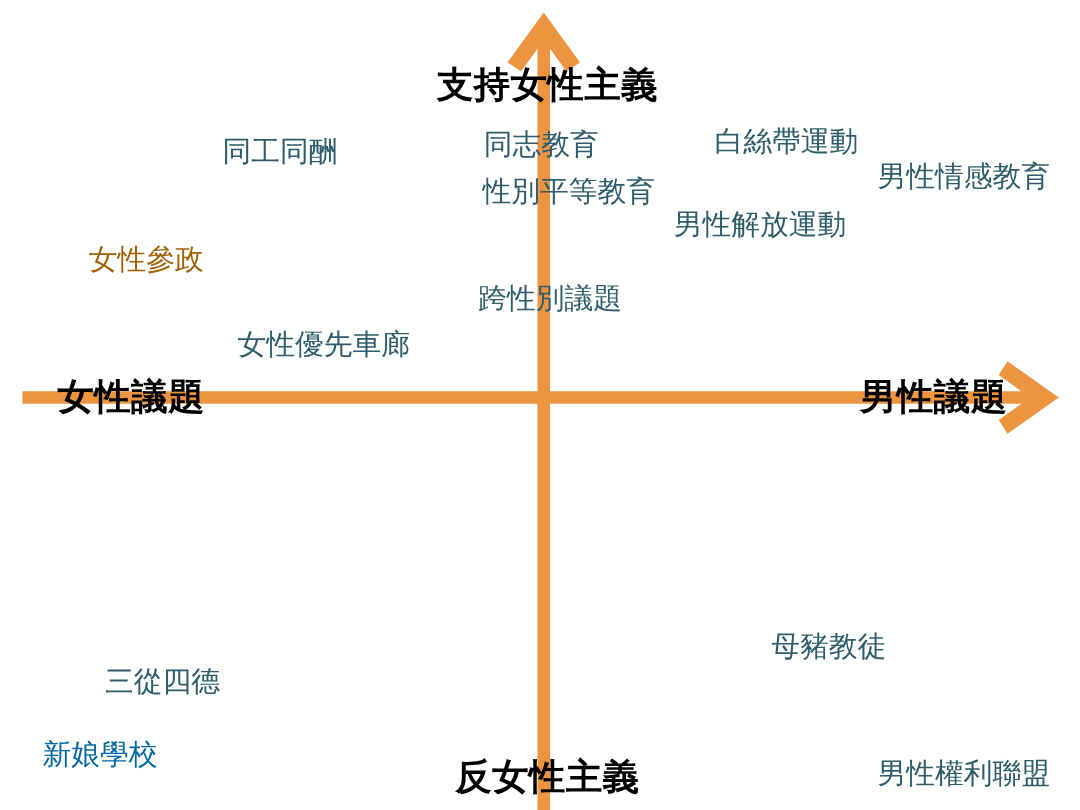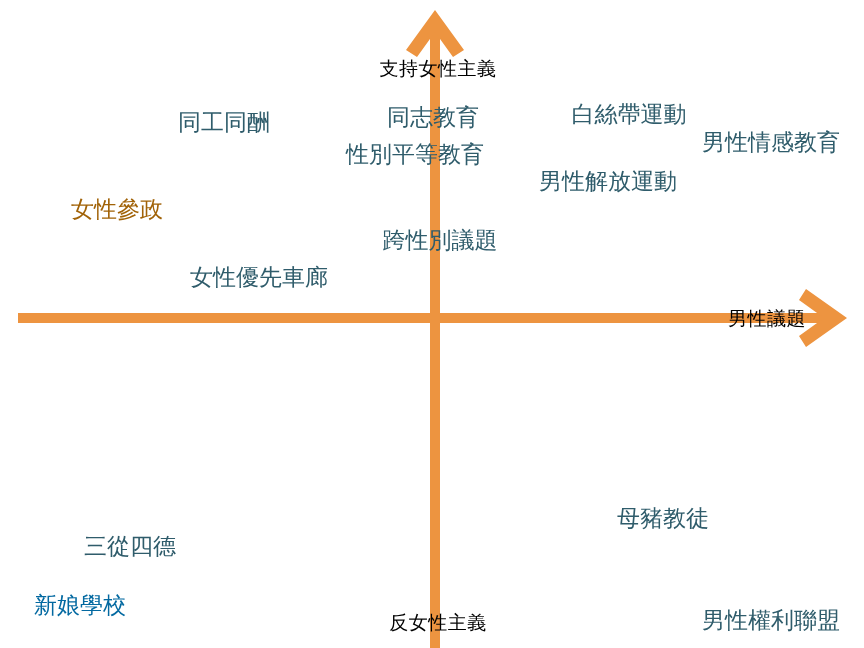--- a/index.html
+++ b/index.html
@@ -19,22 +19,22 @@
   #axes-svg {
     position: absolute;
     left: 0;
     top: 0;
     width: 864px;
     height: 648px;
   }
   .axis-label {
     position: absolute;
     color: #000000;
-    font-size: 19px;
-    font-weight: 400;
+    font-size: 29px;
+    font-weight: 700;
     letter-spacing: 0.5px;
     white-space: nowrap;
     line-height: 1;
     z-index: 5;
   }
   .item {
     position: absolute;
     color: #2f5c6b;
     font-size: 23px;
     font-weight: 400;
@@ -59,28 +59,29 @@
     <g shape-rendering="geometricPrecision">
       <rect id="h-line" x="18" y="313" width="815" height="10" fill="#ed9440"></rect>
       <path id="h-arrow" d="M 847 318 L 806 289 L 799 300 L 824 318 L 799 336 L 806 347 Z" fill="#ed9440"></path>
     </g>
   </svg>
 
   <div class="axis-label anchor-center" id="label-top" style="left: 438px; top: 68px; color: rgb(0, 0, 0);">支持女性主義</div>
 
   <div class="axis-label anchor-center" id="label-bottom" style="left: 438px; top: 622px; color: rgb(0, 0, 0);">反女性主義</div>
 
+  <div class="axis-label anchor-left" id="label-left" style="left: 46px; top: 318px; color: rgb(0, 0, 0);">女性議題</div>
 
   <div class="axis-label anchor-right" id="label-right" style="left: 806px; top: 318px; color: rgb(0, 0, 0);">男性議題</div>
 
   <div id="items-layer">
       <div class="item anchor-center" style="left: 224px; top: 122px; color: rgb(47, 92, 107);">同工同酬</div>
       <div class="item anchor-center" style="left: 433px; top: 117px; color: rgb(47, 92, 107);">同志教育</div>
       <div class="item anchor-center" style="left: 603px; top: 114px; color: rgb(47, 92, 107); margin-left: 26px;">白絲帶運動</div>
-      <div class="item anchor-center" style="left: 415px; top: 154px; color: rgb(47, 92, 107);">性別平等教育</div>
+      <div class="item anchor-center" style="left: 455px; top: 154px; color: rgb(47, 92, 107);">性別平等教育</div>
       <div class="item anchor-right" style="left: 840px; top: 142px; color: rgb(47, 92, 107);">男性情感教育</div>
       <div class="item anchor-center" style="left: 608px; top: 181px; color: rgb(47, 92, 107);">男性解放運動</div>
       <div class="item anchor-center" style="left: 117px; top: 209px; color: #a16207;">女性參政</div>
       <div class="item anchor-center" style="left: 440px; top: 240px; color: rgb(47, 92, 107);">跨性別議題</div>
       <div class="item anchor-center" style="left: 259px; top: 277px; color: rgb(47, 92, 107);">女性優先車廊</div>
       <div class="item anchor-center" style="left: 663px; top: 518px; color: rgb(47, 92, 107);">母豬教徒</div>
       <div class="item anchor-center" style="left: 130px; top: 546px; color: rgb(47, 92, 107); text-align: right;">三從四德</div>
       <div class="item anchor-left" style="left: 34px; top: 605px; color: #0369a1;">新娘學校</div>
       <div class="item anchor-right" style="left: 840px; top: 620px; color: rgb(47, 92, 107);">男性權利聯盟</div>
     </div>

